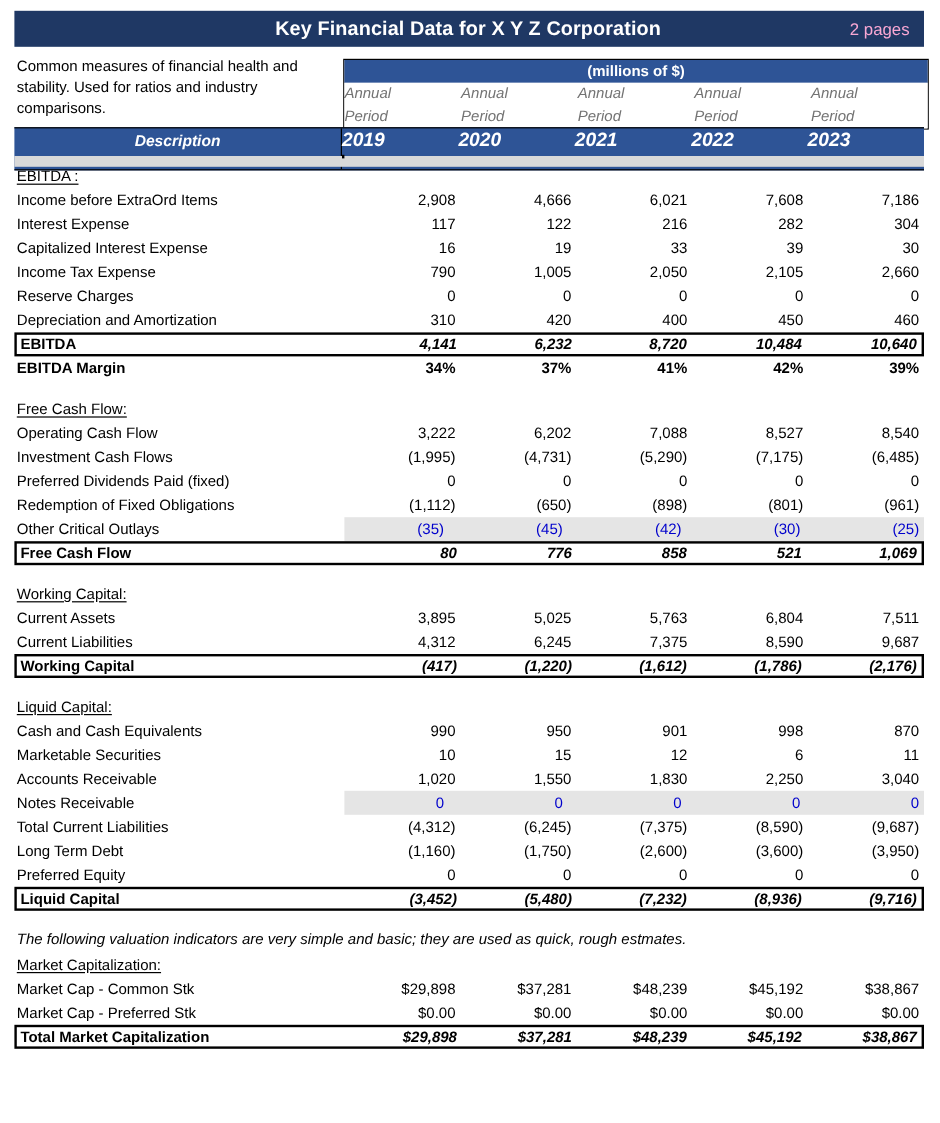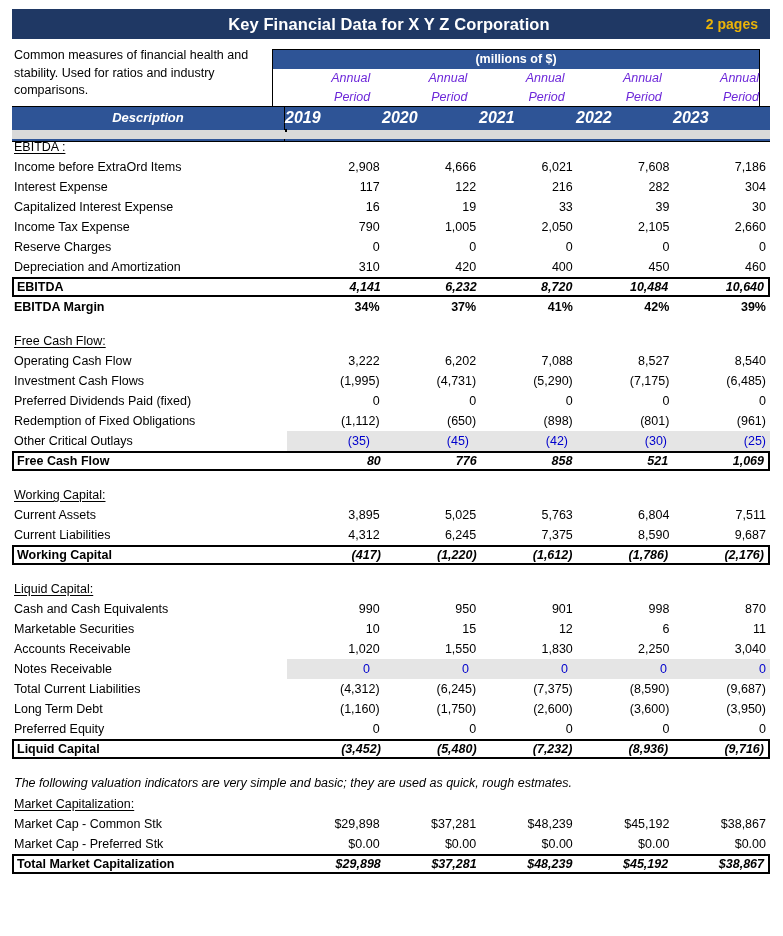--- a/index.html
+++ b/index.html
@@ -36,23 +36,23 @@
   .title-bar .title-text {
     flex: 1;
     text-align: center;
     color: #ffffff;
     font-size: 16.5px;
     font-weight: bold;
     letter-spacing: .1px;
     padding-left: 60px;
   }
   .title-bar .pages-text {
-    color: #eab308;
+    color: #f9a8d4;
     font-size: 14px;
-    font-weight: bold;
+    font-weight: normal;
     padding-right: 12px;
     white-space: nowrap;
   }
 
   
   .header-block {
     position: relative;
     height: 86px;
     margin-top: 8px;
   }
@@ -60,21 +60,21 @@
     position: absolute;
     left: 2px;
     top: 0;
     width: 268px;
     font-size: 12.5px;
     line-height: 17.5px;
     color: #000;
   }
   .hdr-table {
     position: absolute;
-    left: 260px;
+    left: 274px;
     top: 2px;
     width: 488px;
     border: 1.6px solid #000;
     box-sizing: border-box;
   }
   .millions-row {
     background: #2E5496;
     color: #fff;
     font-size: 12.5px;
     font-weight: bold;
@@ -82,25 +82,25 @@
     height: 19px;
     line-height: 19px;
   }
   .annual-row {
     display: flex;
     background: #fff;
     height: 38px;
   }
   .annual-cell {
     flex: 1 1 0;
-    text-align: right;
+    text-align: left;
     font-style: italic;
     font-size: 12.5px;
     line-height: 19px;
-    color: #6d28d9;
+    color: #737373;
   }
   .desc-row {
     position: absolute;
     left: 0;
     top: 59px;
     width: 758px;
     height: 36px;
     background: #2E5496;
     border-top: 1.6px solid #000;
     border-bottom: 1.6px solid #000;

